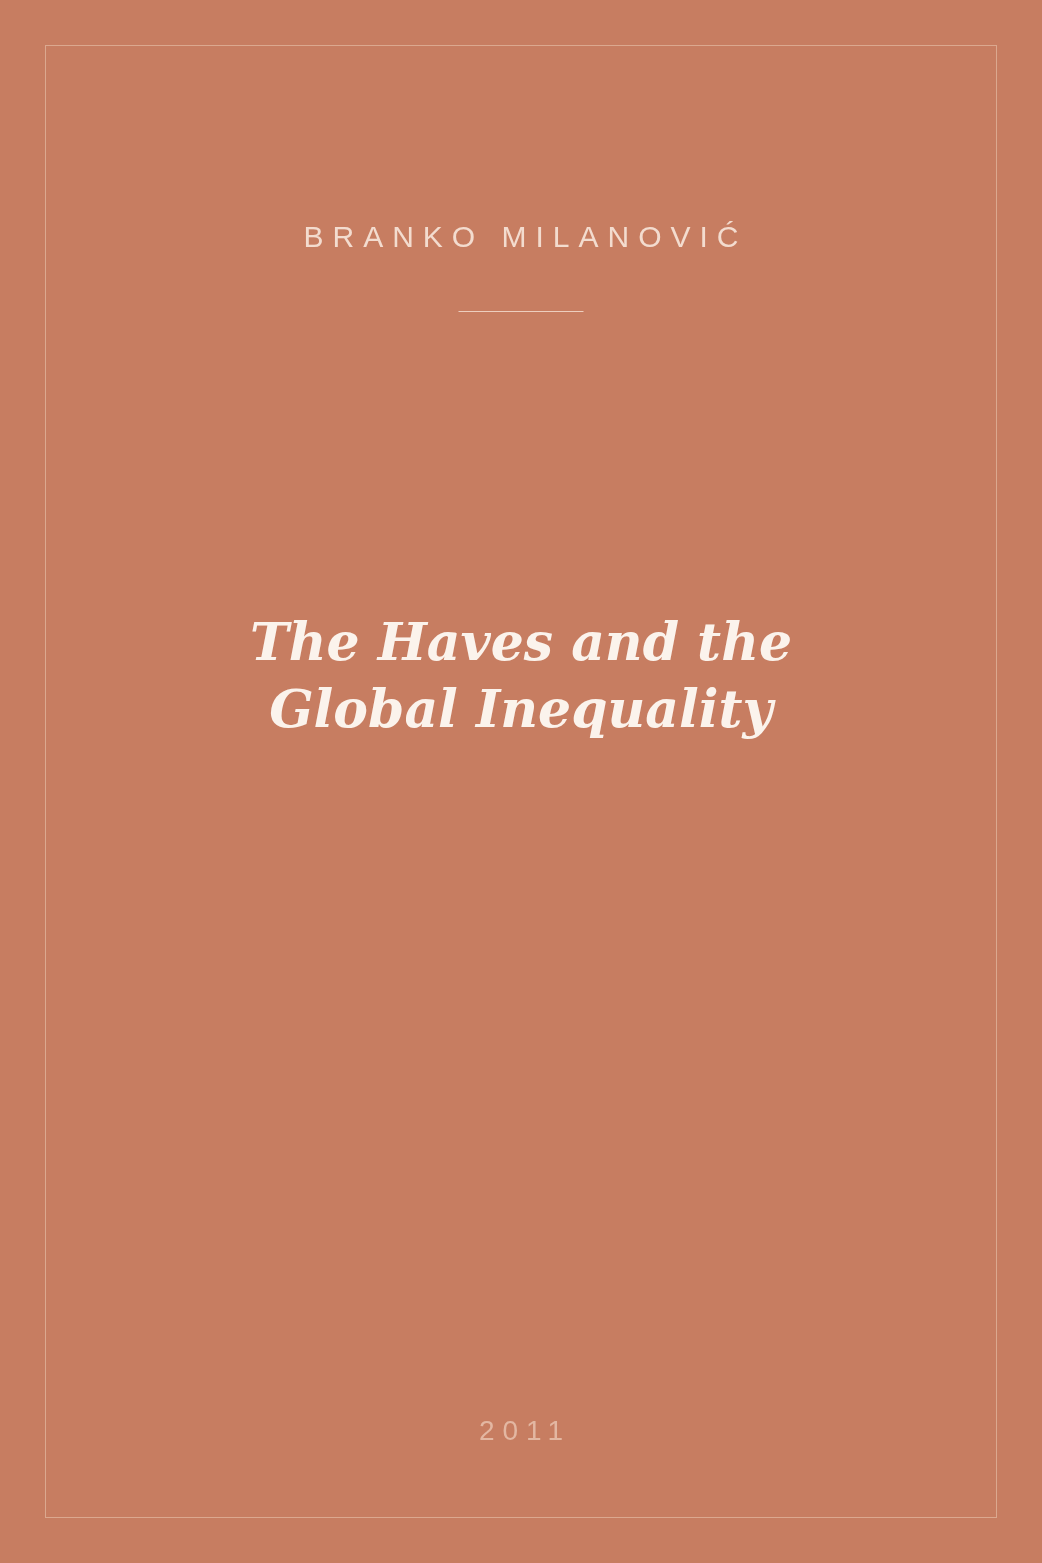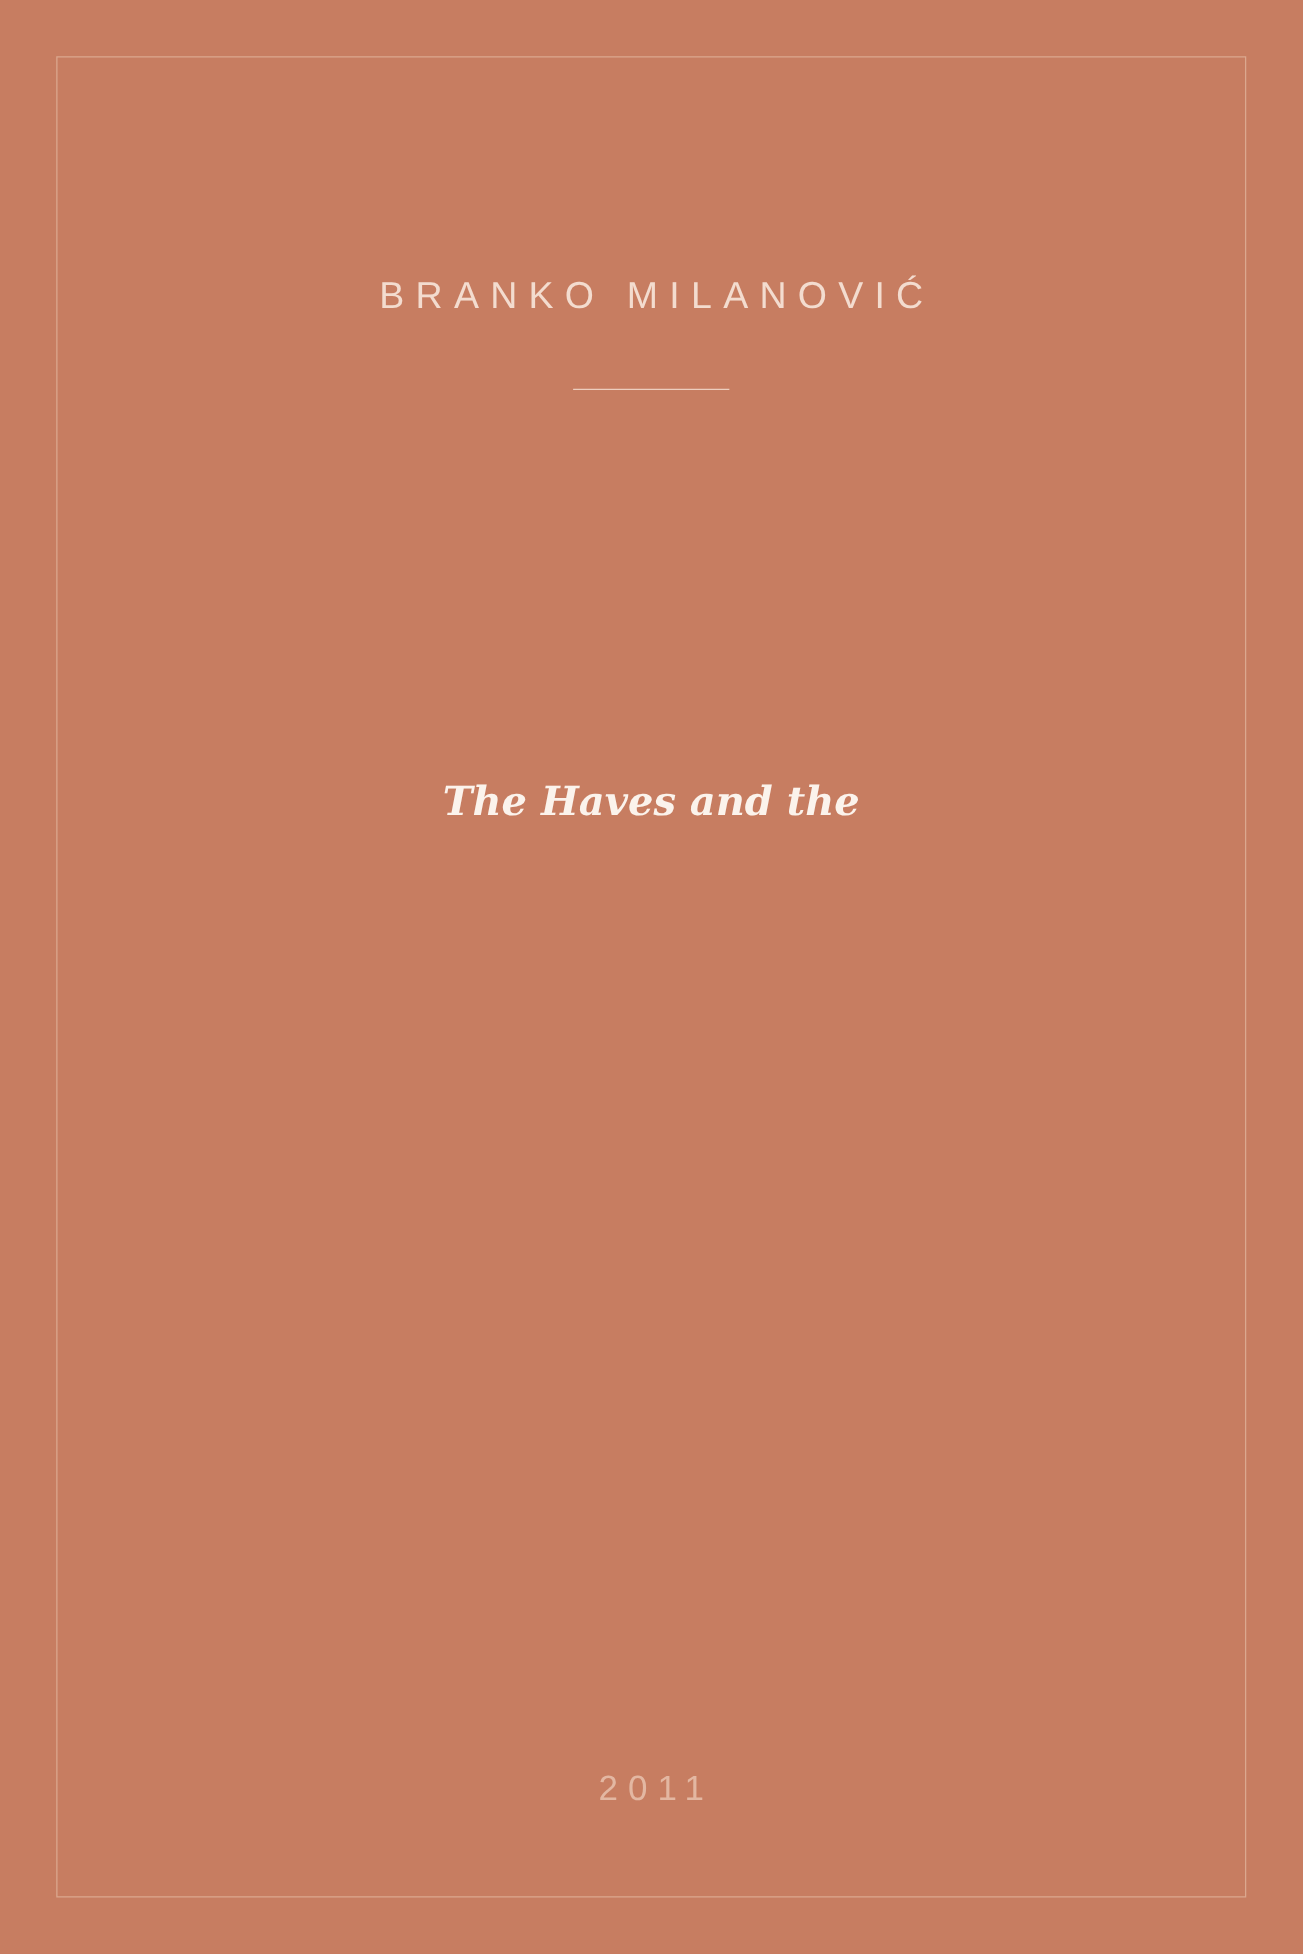--- a/index.html
+++ b/index.html
@@ -47,21 +47,21 @@
     opacity: 0.85;
   }
   .title {
     position: absolute;
     top: 608px;
     left: 0; right: 0;
     text-align: center;
     font-family: "DejaVu Serif", "Liberation Serif", serif;
     font-style: italic;
     font-weight: 600;
-    font-size: 32px;
+    font-size: 52px;
     line-height: 67px;
     color: var(--title);
   }
   .title .line { display: block; }
   .year {
     position: absolute;
     top: 1415px;
     left: 0; right: 0;
     text-align: center;
     font-size: 28px;
@@ -76,16 +76,17 @@
 
 <div class="cover">
   <div class="frame"></div>
 
   <div class="author">BRANKO MILANOVIĆ</div>
 
   <div class="divider"></div>
 
   <div class="title">
     <span class="line">The Haves and the</span>
+    <span class="line">Global Inequality</span>
   </div>
 
   <div class="year">2011</div>
 </div>
 
 </body></html>

